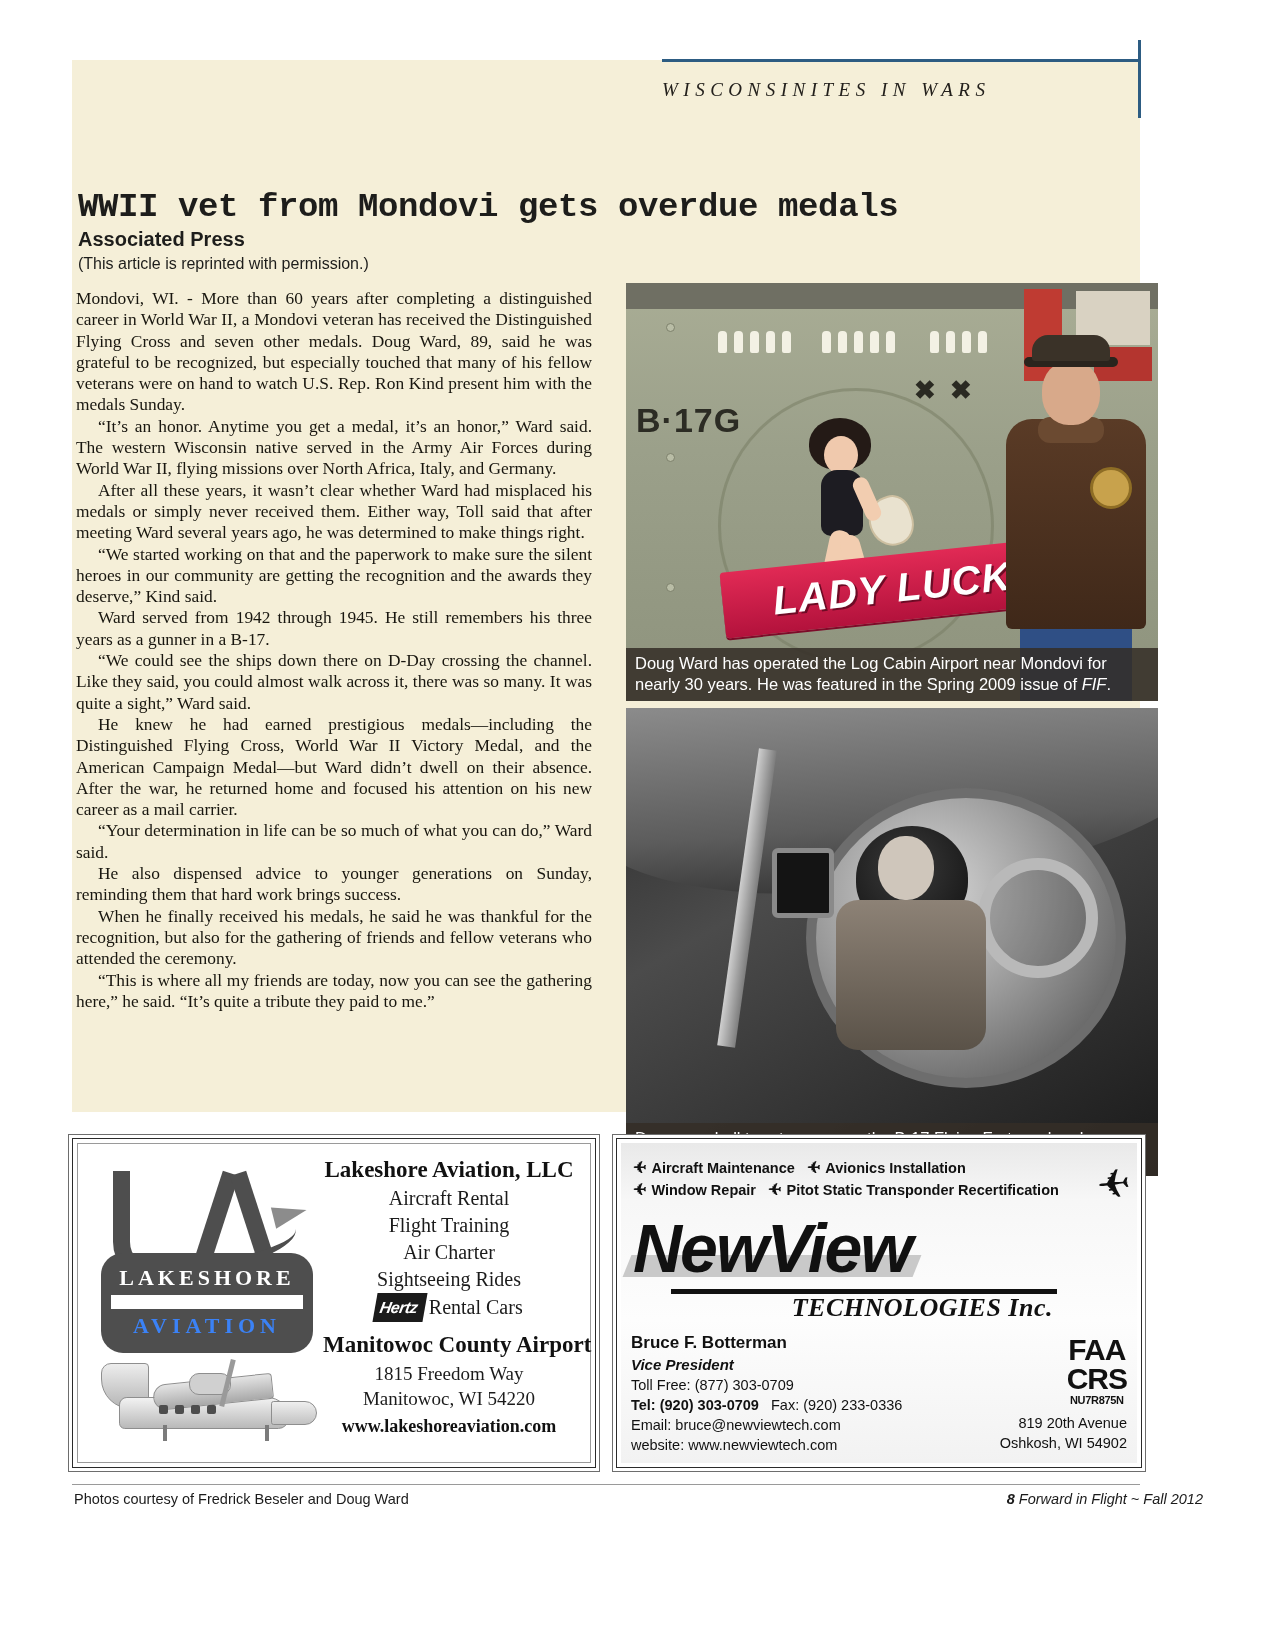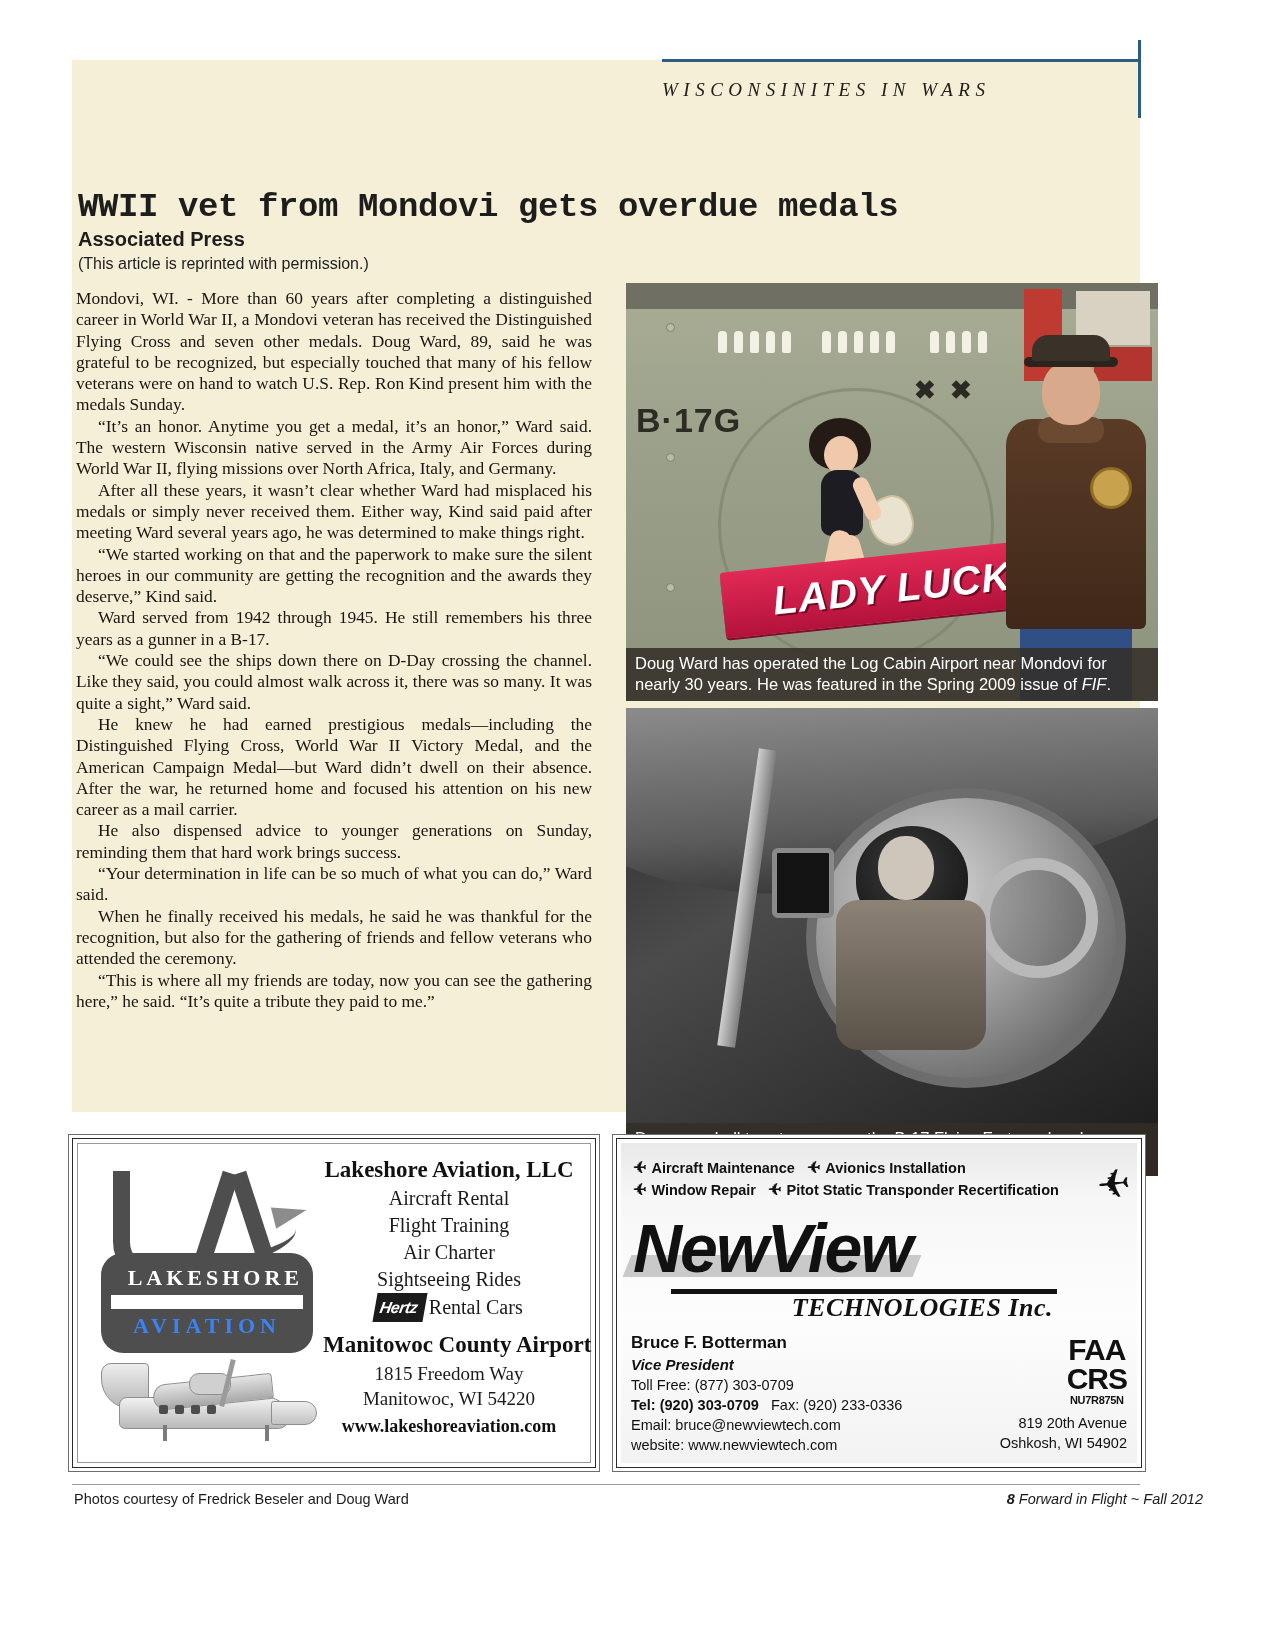--- a/index.html
+++ b/index.html
@@ -171,21 +171,21 @@
     border:1px solid #2b2b2b;box-shadow:0 0 0 3px #ffffff,0 0 0 4px #6d6d6d;}
   .ad1 .inner{position:absolute;left:4px;top:4px;right:4px;bottom:4px;
     border:1px solid #9a9a9a;}
   .ad2{left:616px;top:1138px;width:524px;height:328px;
     border:1px solid #2b2b2b;box-shadow:0 0 0 3px #ffffff,0 0 0 4px #6d6d6d;}
 
   
   .ls-logo{position:absolute;left:24px;top:28px;width:220px;height:190px;}
   .ls-badge{position:absolute;left:4px;top:86px;width:212px;height:100px;
     background:#4e4e4e;border-radius:22px;}
-  .ls-word1{position:absolute;left:14px;top:98px;width:192px;text-align:right;
+  .ls-word1{position:absolute;left:14px;top:98px;width:192px;text-align:center;
     color:#ffffff;font-family:"Liberation Serif",serif;font-weight:bold;
     font-size:22px;letter-spacing:4px;}
   .ls-white{position:absolute;left:14px;top:128px;width:192px;height:14px;
     background:#ffffff;}
   .ls-word2{position:absolute;left:14px;top:146px;width:192px;text-align:center;
     color:#3b82f6;font-family:"Liberation Serif",serif;font-weight:bold;
     font-size:22px;letter-spacing:5px;}
   .ls-u{position:absolute;left:16px;top:4px;width:80px;height:96px;
     border:17px solid #4e4e4e;border-top:none;border-right:none;
     border-radius:0 0 0 42px;}
@@ -294,27 +294,27 @@
   <div class="rule-v"></div>
   <div class="kicker">WISCONSINITES IN WARS</div>
 
   <h1 class="headline">WWII vet from Mondovi gets overdue medals</h1>
   <div class="byline">Associated Press</div>
   <div class="reprint">(This article is reprinted with permission.)</div>
 
   <div class="bodycol">
     <p>Mondovi, WI. -  More than 60 years after completing a distinguished career in World War II, a Mondovi veteran has received the Distinguished Flying Cross and seven other medals. Doug Ward, 89, said he was grateful to be recognized, but especially touched that many of his fellow veterans were on hand to watch U.S. Rep. Ron Kind present him with the medals Sunday.</p>
     <p class="ind">“It’s an honor. Anytime you get a medal, it’s an honor,” Ward said. The western Wisconsin native served in the Army Air Forces during World War II, flying missions over North Africa, Italy, and Germany.</p>
-    <p class="ind">After all these years, it wasn’t clear whether Ward had misplaced his medals or simply never received them. Either way, Kind said paid after meeting Ward several years ago, he was determined to make things right.</p>
+    <p class="ind">After all these years, it wasn’t clear whether Ward had misplaced his medals or simply never received them. Either way, Toll said that after meeting Ward several years ago, he was determined to make things right.</p>
     <p class="ind">“We started working on that and the paperwork to make sure the silent heroes in our community are getting the recognition and the awards they deserve,” Kind said.</p>
     <p class="ind">Ward served from 1942 through 1945. He still remembers his three years as a gunner in a B-17.</p>
     <p class="ind">“We could see the ships down there on D-Day crossing the channel. Like they said, you could almost walk across it, there was so many. It was quite a sight,” Ward said.</p>
     <p class="ind">He knew he had earned prestigious medals—including the Distinguished Flying Cross, World War II Victory Medal, and the American Campaign Medal—but Ward didn’t dwell on their absence. After the war, he returned home and focused his attention on his new career as a mail carrier.</p>
+    <p class="ind">“Your determination in life can be so much of what you can do,” Ward said.</p>
     <p class="ind">He also dispensed advice to younger generations on Sunday, reminding them that hard work brings success.</p>
-    <p class="ind">“Your determination in life can be so much of what you can do,” Ward said.</p>
     <p class="ind">When he finally received his medals, he said he was thankful for the recognition, but also for the gathering of friends and fellow veterans who attended the ceremony.</p>
     <p class="ind">“This is where all my friends are today, now you can see the gathering here,” he said. “It’s quite a tribute they paid to me.”</p>
   </div>
 
   <div class="photo photo1">
     <div class="p1-skin"></div>
     <div class="p1-wall"></div>
     <div class="p1-rivet" style="left:40px;top:40px"></div>
     <div class="p1-rivet" style="left:40px;top:170px"></div>
     <div class="p1-rivet" style="left:40px;top:300px"></div>

